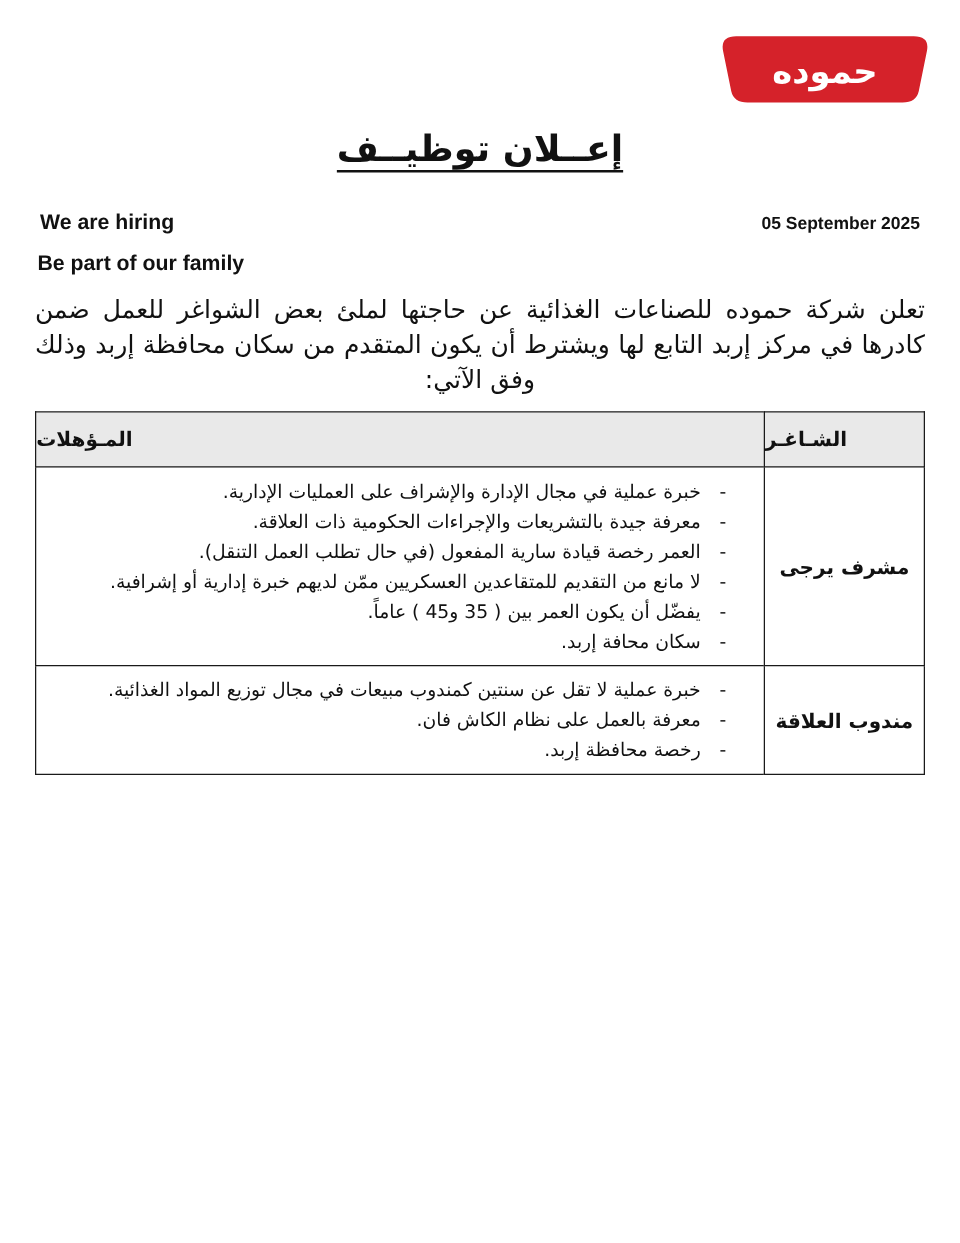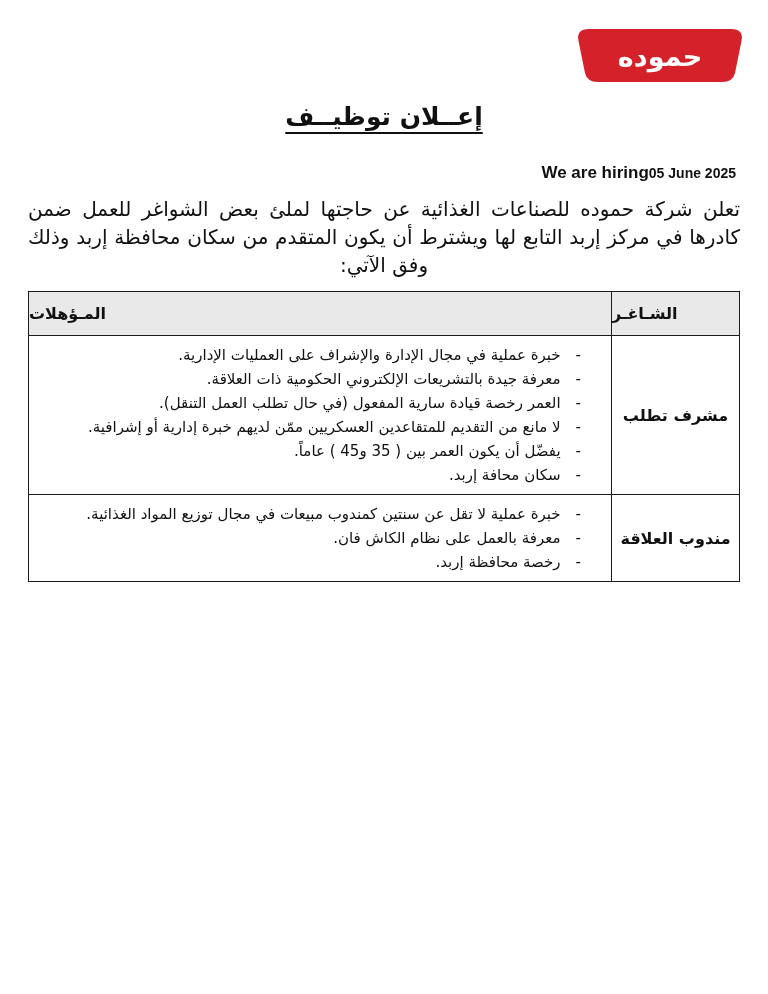--- a/index.html
+++ b/index.html
@@ -26,31 +26,31 @@
   .logo-row{height:58px;position:relative;}
   .logo{
     position:absolute;top:0;right:-6px;
     width:172px;height:55px;
   }
   .logo svg{display:block;width:100%;height:100%;}
   
   .title{
     margin-top:16px;
     text-align:center;
-    font-size:25px;
+    font-size:29px;
     font-weight:bold;
     direction:rtl;
     text-decoration:underline;
     text-decoration-thickness:2px;
     text-underline-offset:7px;
   }
   
   .subhead-row{
     margin-top:32px;
-    display:flex;justify-content:flex-end;align-items:baseline;
+    display:flex;justify-content:space-between;align-items:baseline;
     font-family:"Liberation Sans",sans-serif;
     padding:0 4px;
   }
   .we-are-hiring{font-size:17px;font-weight:bold;}
   .date{font-size:14px;font-weight:bold;}
   .family{
     margin-top:13px;
     font-family:"Liberation Sans",sans-serif;
     font-size:17px;font-weight:bold;
     padding:0 2px;
@@ -129,45 +129,46 @@
         <path d="M 15 1 L 157 1 Q 170 1 167.5 13 L 161 45 Q 159 54 148 54 L 24 54 Q 13 54 11 45 L 4.5 13 Q 2 1 15 1 Z" fill="#D5222A"></path>
         <text x="86" y="38" text-anchor="middle" font-family="DejaVu Sans, sans-serif" font-size="27" font-weight="bold" fill="#FFFFFF" direction="rtl">حموده</text>
       </svg>
     </div>
   </div>
 
   <h1 class="title">إعــلان توظيــف</h1>
 
   <div class="subhead-row">
     <span class="we-are-hiring">We are hiring</span>
-    <span class="date">05 June 2025</span>
+    <span class="date">05 September 2025</span>
   </div>
 
+  <div class="family">Be part of our family</div>
 
   <p class="intro">تعلن شركة حموده للصناعات الغذائية عن حاجتها لملئ بعض الشواغر للعمل ضمن كادرها في مركز إربد التابع لها ويشترط أن يكون المتقدم من سكان محافظة إربد وذلك وفق الآتي:</p>
 
   <table class="vacancies">
     <thead>
       <tr>
         <th class="vac-col">الشـاغـر</th>
         <th class="qual-col">المـؤهلات</th>
       </tr>
     </thead>
     <tbody>
       <tr class="row-1">
-        <td class="vac-cell">مشرف تطلب</td>
+        <td class="vac-cell">مشرف يرجى</td>
         <td class="qual-cell">
           <div class="qual-list">
               <div class="qual-item">
                 <span class="dash">-</span>
                 <span class="qual-text">خبرة عملية في مجال الإدارة والإشراف على العمليات الإدارية.</span>
               </div>
               <div class="qual-item">
                 <span class="dash">-</span>
-                <span class="qual-text">معرفة جيدة بالتشريعات الإلكتروني الحكومية ذات العلاقة.</span>
+                <span class="qual-text">معرفة جيدة بالتشريعات والإجراءات الحكومية ذات العلاقة.</span>
               </div>
               <div class="qual-item">
                 <span class="dash">-</span>
                 <span class="qual-text">العمر رخصة قيادة سارية المفعول (في حال تطلب العمل التنقل).</span>
               </div>
               <div class="qual-item">
                 <span class="dash">-</span>
                 <span class="qual-text">لا مانع من التقديم للمتقاعدين العسكريين ممّن لديهم خبرة إدارية أو إشرافية.</span>
               </div>
               <div class="qual-item">

